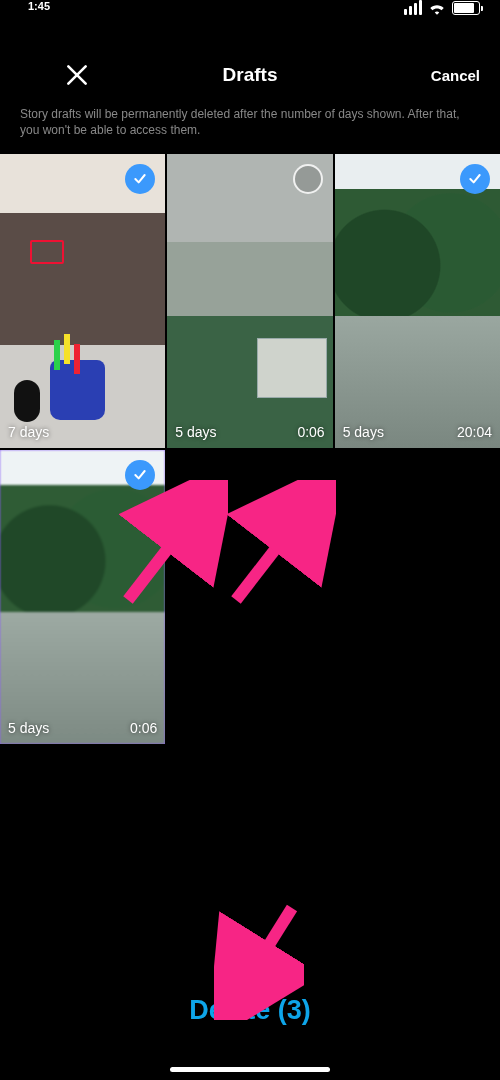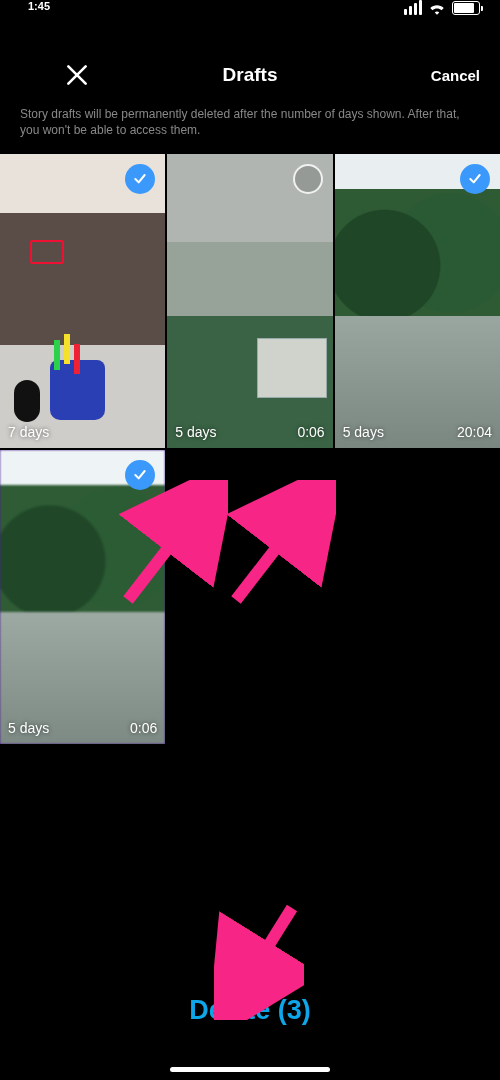--- a/index.html
+++ b/index.html
@@ -16,21 +16,21 @@
 
   .navbar { display:flex; align-items:center; justify-content:space-between; padding: 18px 20px 12px 20px; margin-left: 44px; }
   .navbar .close { width: 26px; height: 26px; }
   .navbar .title-wrap { position:absolute; left:0; right:0; text-align:center; pointer-events:none; }
   .navbar .title { font-size: 19px; font-weight: 700; }
   .navbar .cancel { font-size: 15px; font-weight: 700; }
 
   .subtitle { font-size: 12px; line-height: 1.35; color: #888; padding: 6px 20px 16px 20px; }
 
   .grid { display: grid; grid-template-columns: repeat(3, 1fr); gap: 2px; padding: 0 0; }
-  .tile { position: relative; width: 100%; aspect-ratio: 166/295; overflow: hidden; background: #4c1d95; }
+  .tile { position: relative; width: 100%; aspect-ratio: 166/295; overflow: hidden; background: #8b5cf6; }
   .tile .thumb { position:absolute; inset:0; }
 
   .sel { position:absolute; top:10px; right:10px; width:30px; height:30px; border-radius:50%; display:flex; align-items:center; justify-content:center; }
   .sel.unselected { border: 2px solid rgba(255,255,255,0.85); background: rgba(0,0,0,0.15); }
   .sel.selected { background: #3b99fc; }
   .sel.selected svg { width: 16px; height: 16px; }
 
   .tile-footer { position:absolute; left:8px; right:8px; bottom:8px; display:flex; justify-content:space-between; font-size:14px; font-weight:500; text-shadow: 0 0 4px rgba(0,0,0,0.6); }
 
   

